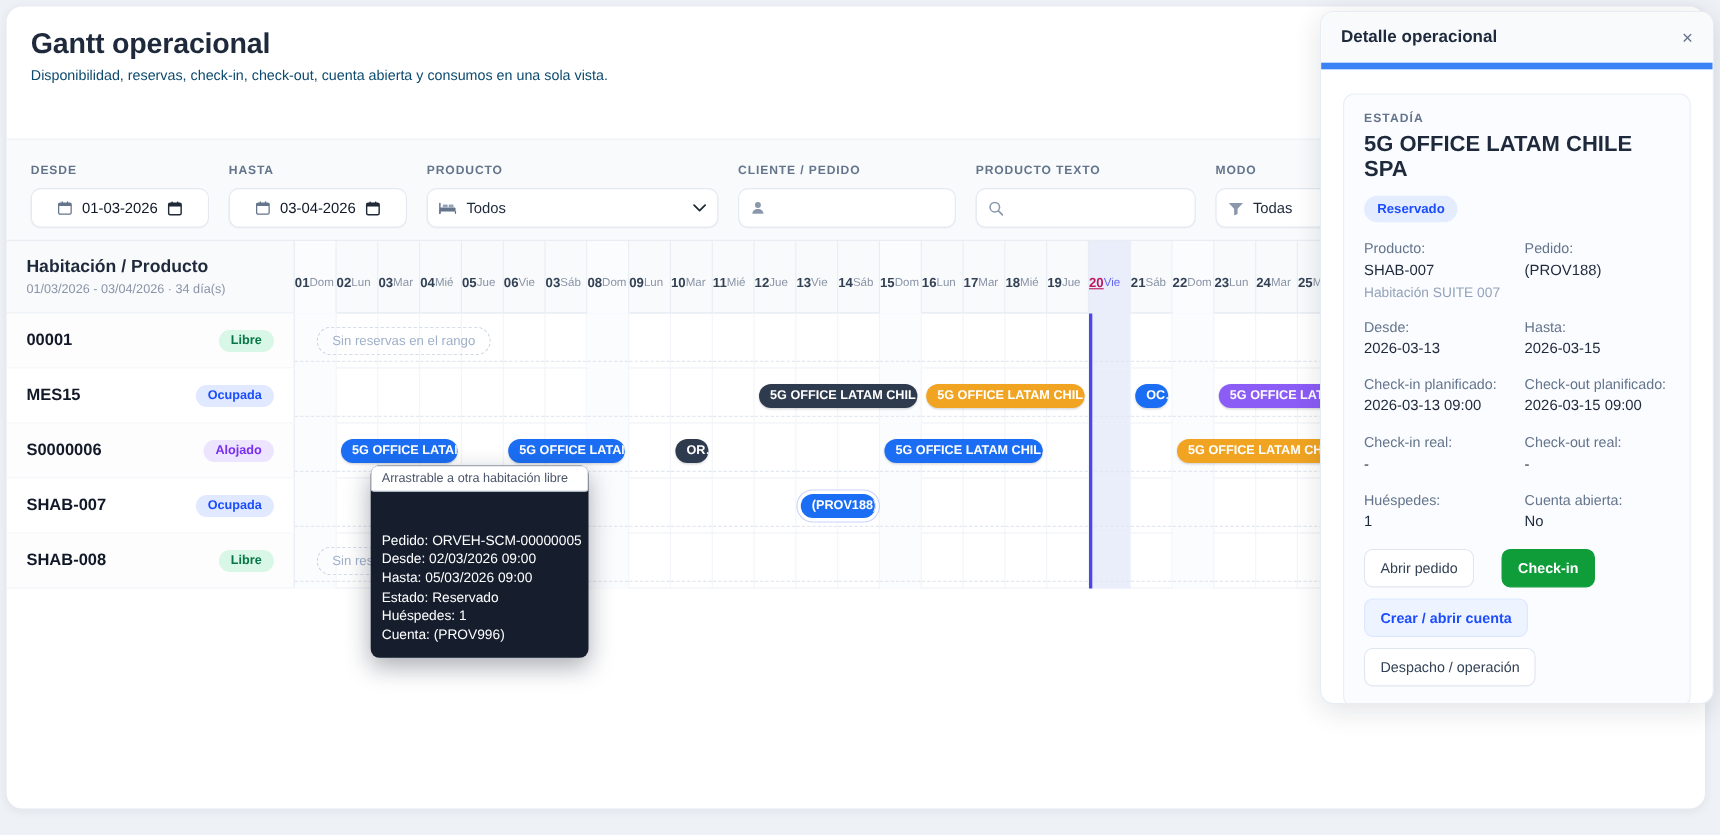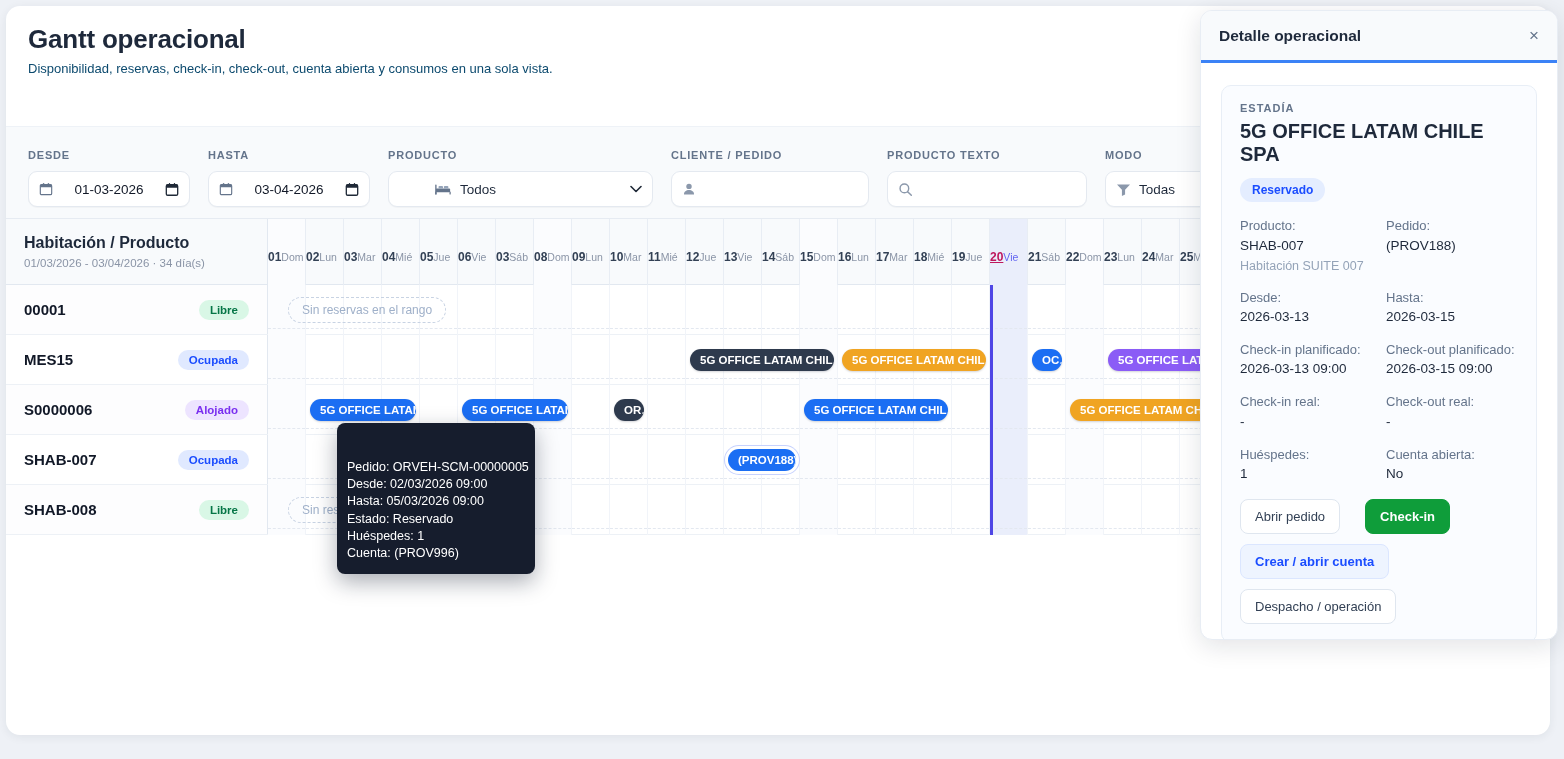--- a/index.html
+++ b/index.html
@@ -53,21 +53,21 @@
     margin-bottom: 10px;
   }
   .fctl {
     height: 36px; background: #fff;
     border: 1px solid #e4e9f0; border-radius: 9px;
     display: flex; align-items: center; gap: 8px;
     padding: 0 10px;
     font-size: 13.5px; color: #1e293b;
     box-shadow: 0 1px 1px rgba(16,24,40,.03);
   }
-  .fctl.w-date { width: 162px; justify-content: space-between; }
+  .fctl.w-date { width: 162px; justify-content: center; }
   .fctl.w-prod { width: 265px; justify-content: space-between; }
   .fctl.w-cli  { width: 198px; }
   .fctl.w-txt  { width: 200px; }
   .fctl.w-modo { width: 198px; }
   .dateval { font-size: 13.5px; color: #111827; }
   .ico { flex: 0 0 auto; display: inline-flex; align-items: center; justify-content: center; }
   .ico svg { display: block; }
   .inputph { font-size: 13.5px; color: #9aa6b8; }
 
   
@@ -199,21 +199,21 @@
     background: #fff;
     border: 1px solid #e8edf4;
     border-radius: 12px;
     box-shadow: 0 6px 26px rgba(15,23,42,.12);
     z-index: 60;
     overflow: hidden;
   }
   .panel-head {
     height: 52px;
     background: #f8fafc;
-    border-bottom: 3px solid #3b82f6;
+    border-bottom: 6px solid #3b82f6;
     display: flex; align-items: center; justify-content: space-between;
     padding: 0 18px;
   }
   .panel-title { font-size: 15.5px; font-weight: bold; color: #1e293b; }
   .panel-close { font-size: 17px; color: #64748b; cursor: pointer; line-height: 1; }
   .panel-body { padding: 22px 20px; }
   .detail-card {
     border: 1px solid #e8eef6;
     border-radius: 10px;
     background: #fafcff;
@@ -320,21 +320,21 @@
                   <rect x="4.4" y="0.7" width="1.5" height="3.2" rx=".6" fill="#1f2937"></rect>
                   <rect x="10.1" y="0.7" width="1.5" height="3.2" rx=".6" fill="#1f2937"></rect>
                 </svg>
             </span>
           </div>
         </div>
 
         <div class="fgroup">
           <div class="flabel">PRODUCTO</div>
           <div class="fctl w-prod">
-            <span style="display:flex;align-items:center;gap:9px;margin-left:36px;">
+            <span style="display:flex;align-items:center;gap:9px;">
               <span class="ico">
                 <svg width="16" height="13" viewBox="0 0 18 14">
                     <path d="M1 2v10" stroke="#64748b" stroke-width="1.5" stroke-linecap="round"></path>
                     <rect x="1" y="6" width="16" height="4" rx="1" fill="#64748b"></rect>
                     <rect x="4" y="3" width="5" height="3" rx="1" fill="#94a3b8"></rect>
                     <rect x="10" y="3" width="5" height="3" rx="1" fill="#94a3b8"></rect>
                     <path d="M17 10v2M1 10v2" stroke="#64748b" stroke-width="1.4" stroke-linecap="round"></path>
                   </svg>
               </span>
               <span>Todos</span>
@@ -686,20 +686,21 @@
             <div class="barlayer">
               <div class="emptychip" style="left: 20px; top: 12px;">Sin reservas en el rango</div>
             </div>
           </div>
         </div>
 
     <div class="todayline" style="left: 984px; top: 66px; height: 250px;"></div>
       </div>
 
     <div class="tooltip">
+      <div class="tt-title">Arrastrable a otra habitación libre</div>
       <div class="tt-body" id="tt-body">
           <div class="tt-line">Pedido: ORVEH-SCM-00000005</div>
           <div class="tt-line">Desde: 02/03/2026 09:00</div>
           <div class="tt-line">Hasta: 05/03/2026 09:00</div>
           <div class="tt-line">Estado: Reservado</div>
           <div class="tt-line">Huéspedes: 1</div>
           <div class="tt-line">Cuenta: (PROV996)</div>
         </div>
     </div>
 

